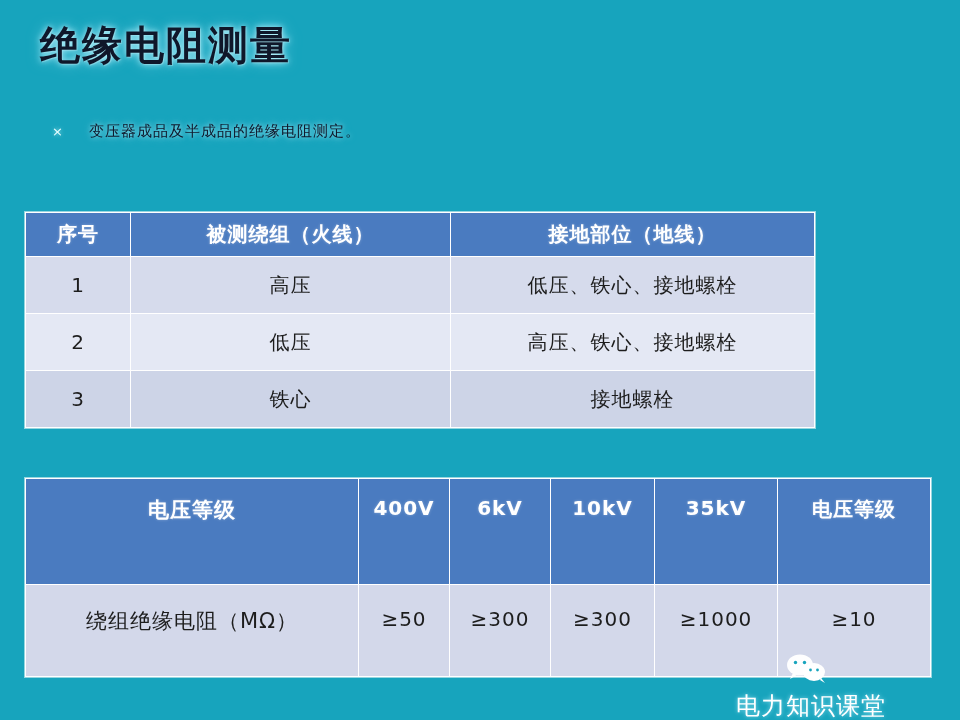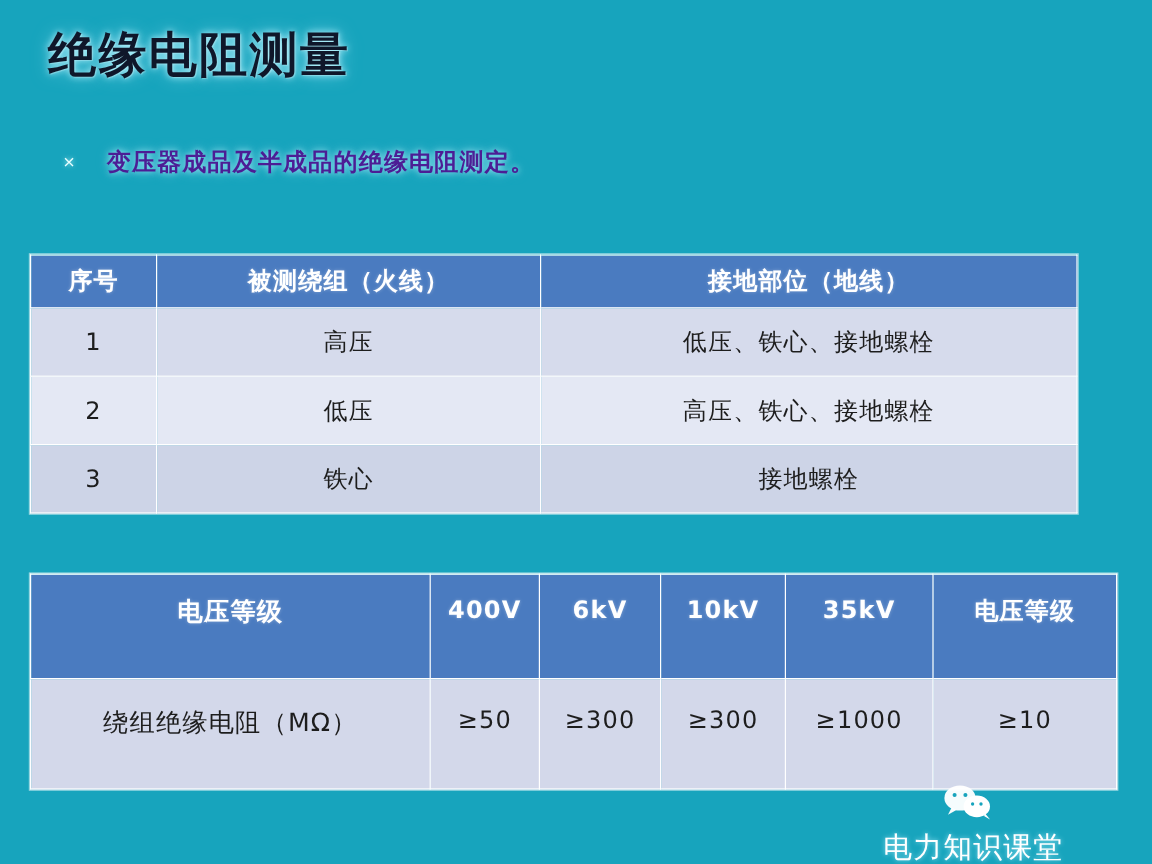--- a/index.html
+++ b/index.html
@@ -40,26 +40,25 @@
     white-space: nowrap;
   }
   #bullet-line .bullet-marker {
     color: #eaffff;
     font-size: 13px;
     line-height: 1;
     margin-right: 26px;
     text-shadow: 0 0 4px rgba(200,250,255,0.8);
   }
   #bullet-line .bullet-text {
-    color: #4c1d95;
-    font-size: 20px;
+    color: #0f172a;
+    font-size: 15px;
     letter-spacing: 1px;
     text-shadow: 0 0 5px rgba(190,245,255,0.8),
                  0 0 11px rgba(160,235,255,0.45);
-    font-weight: bold;
   }
 
   
   .slide-table {
     position: absolute;
     border-collapse: collapse;
     table-layout: fixed;
     box-shadow: 0 0 0 1px rgba(255,255,255,0.55);
   }
   .slide-table td, .slide-table th {
@@ -80,38 +79,38 @@
   .slide-table tbody td {
     color: #1d1d1d;
     font-size: 20px;
     letter-spacing: 1px;
   }
 
   
   #table-windings {
     left: 25px;
     top: 212px;
-    width: 873px;
+    width: 790px;
   }
   #table-windings thead th { height: 43px; }
   #table-windings tbody tr { height: 57px; }
   #table-windings tbody tr.row-a td { background: #d6dbec; }
   #table-windings tbody tr.row-b td { background: #e4e8f4; }
   #table-windings tbody tr.row-c td { background: #cdd4e7; }
   #table-windings col.c0 { width: 105px; }
   #table-windings col.c1 { width: 320px; }
 
   
   #table-voltage {
     left: 25px;
     top: 478px;
     width: 906px;
   }
   #table-voltage thead th {
-    height: 87px;
+    height: 106px;
     vertical-align: top;
     padding-top: 17px;
     box-sizing: border-box;
   }
   #table-voltage tbody td {
     height: 92px;
     vertical-align: top;
     padding-top: 22px;
     box-sizing: border-box;
     background: #d3d8ea;

